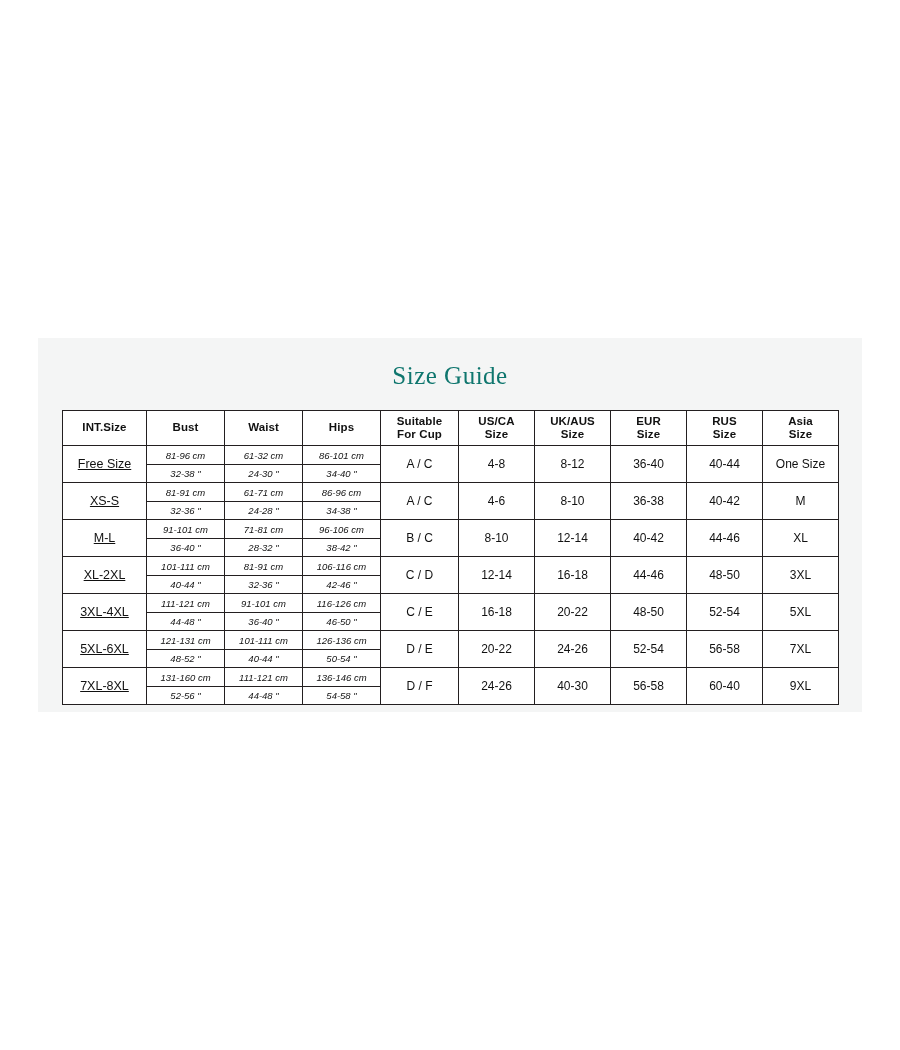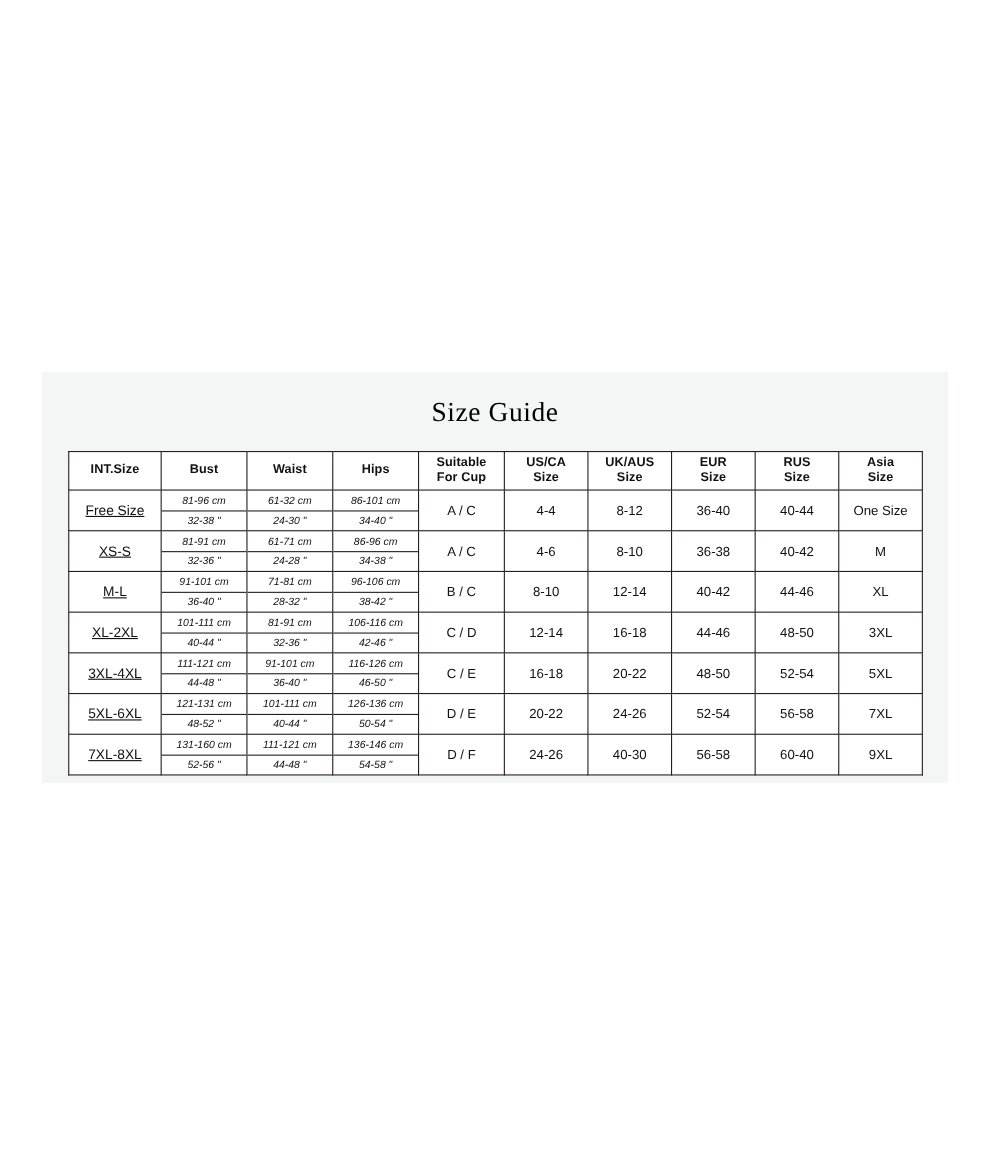--- a/index.html
+++ b/index.html
@@ -29,21 +29,21 @@
 
   .title {
     position: absolute;
     left: 0;
     top: 24px;
     width: 824px;
     text-align: center;
     font-family: "Liberation Serif", serif;
     font-size: 25px;
     letter-spacing: 0.5px;
-    color: #000000;
+    color: #0f766e;
   }
 
   .table-wrap {
     position: absolute;
     left: 24px;
     top: 72px;
     width: 776px;
     background: #ffffff;
   }
 
@@ -179,21 +179,21 @@
             </td>
             <td class="meas">
               <span class="cm">61-32 cm</span>
               <span class="inch">24-30 "</span>
             </td>
             <td class="meas">
               <span class="cm">86-101 cm</span>
               <span class="inch">34-40 "</span>
             </td>
             <td>A / C</td>
-            <td>4-4</td>
+            <td>4-8</td>
             <td>8-12</td>
             <td>36-40</td>
             <td>40-44</td>
             <td>One Size</td>
           </tr>
 
           <tr>
             <td class="int-size">XS-S</td>
             <td class="meas">
               <span class="cm">81-91 cm</span>

